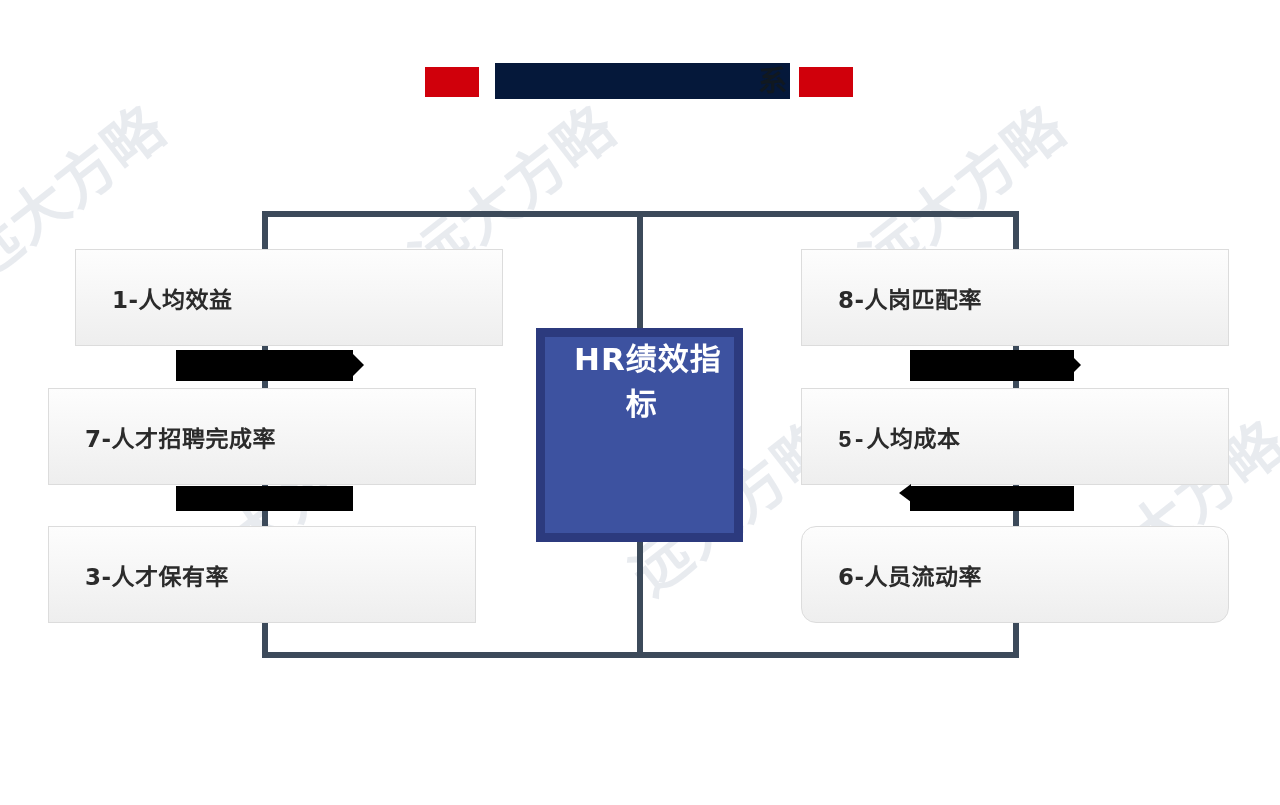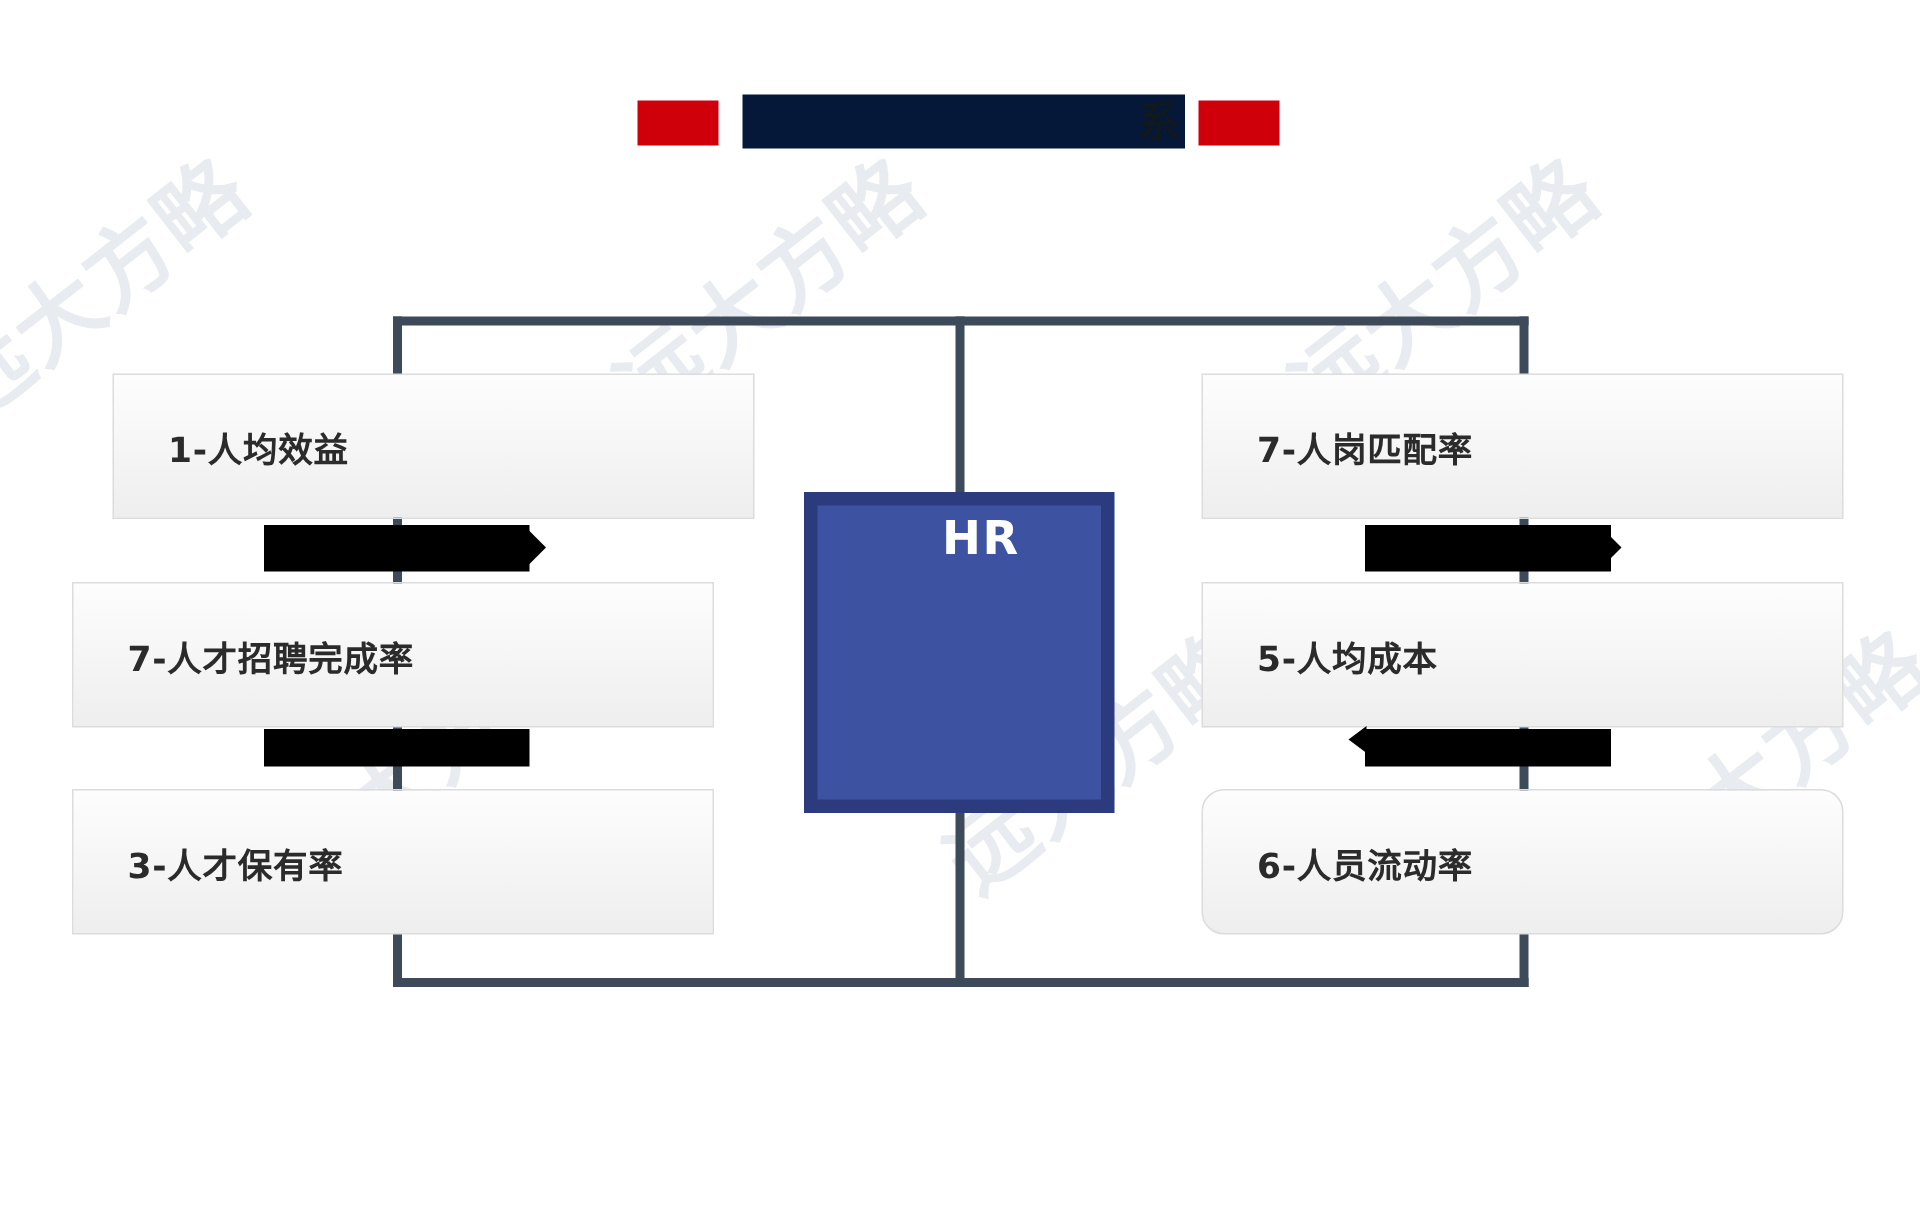--- a/index.html
+++ b/index.html
@@ -112,21 +112,21 @@
   .box-l2 { left: 48px;  top: 388px; width: 428px; height: 97px; }
   .box-l3 { left: 48px;  top: 526px; width: 428px; height: 97px; }
   .box-r1 { left: 801px; top: 249px; width: 428px; height: 97px; }
   .box-r2 { left: 801px; top: 388px; width: 428px; height: 97px; }
   .box-r3 { left: 801px; top: 526px; width: 428px; height: 97px; border-radius: 15px; }
 
   .box-l1 .metric-label { padding-left: 36px; }
   .box-l2 .metric-label { padding-left: 36px; }
   .box-l3 .metric-label { padding-left: 36px; }
   .box-r1 .metric-label { padding-left: 36px; }
-  .box-r2 .metric-label { padding-left: 36px; }
+  .box-r2 .metric-label { padding-left: 36px; font-family: Liberation Mono, monospace; }
   .box-r3 .metric-label { padding-left: 36px; }
 
   
   .center-box {
     position: absolute;
     left: 536px;
     top: 328px;
     width: 207px;
     height: 214px;
     background: #2c3a7e;
@@ -229,32 +229,33 @@
     <span class="metric-label">1-人均效益</span>
   </div>
   <div class="metric-box box-l2">
     <span class="metric-label">7-人才招聘完成率</span>
   </div>
   <div class="metric-box box-l3">
     <span class="metric-label">3-人才保有率</span>
   </div>
 
   <div class="metric-box box-r1">
-    <span class="metric-label">7-人岗匹配率</span>
+    <span class="metric-label">8-人岗匹配率</span>
   </div>
   <div class="metric-box box-r2">
     <span class="metric-label">5-人均成本</span>
   </div>
   <div class="metric-box box-r3">
     <span class="metric-label">6-人员流动率</span>
   </div>
 
   <div class="center-box">
     <div class="center-box-inner">
       <div class="center-line">HR</div>
+      <div class="center-line">绩效指标</div>
     </div>
   </div>
 
   <div class="redaction red-l-top"></div>
   <div class="red-l-top-arrow"></div>
   <div class="redaction red-l-bottom"></div>
 
   <div class="redaction red-r-top"></div>
   <div class="red-r-top-arrow"></div>
   <div class="redaction red-r-bottom"></div>

